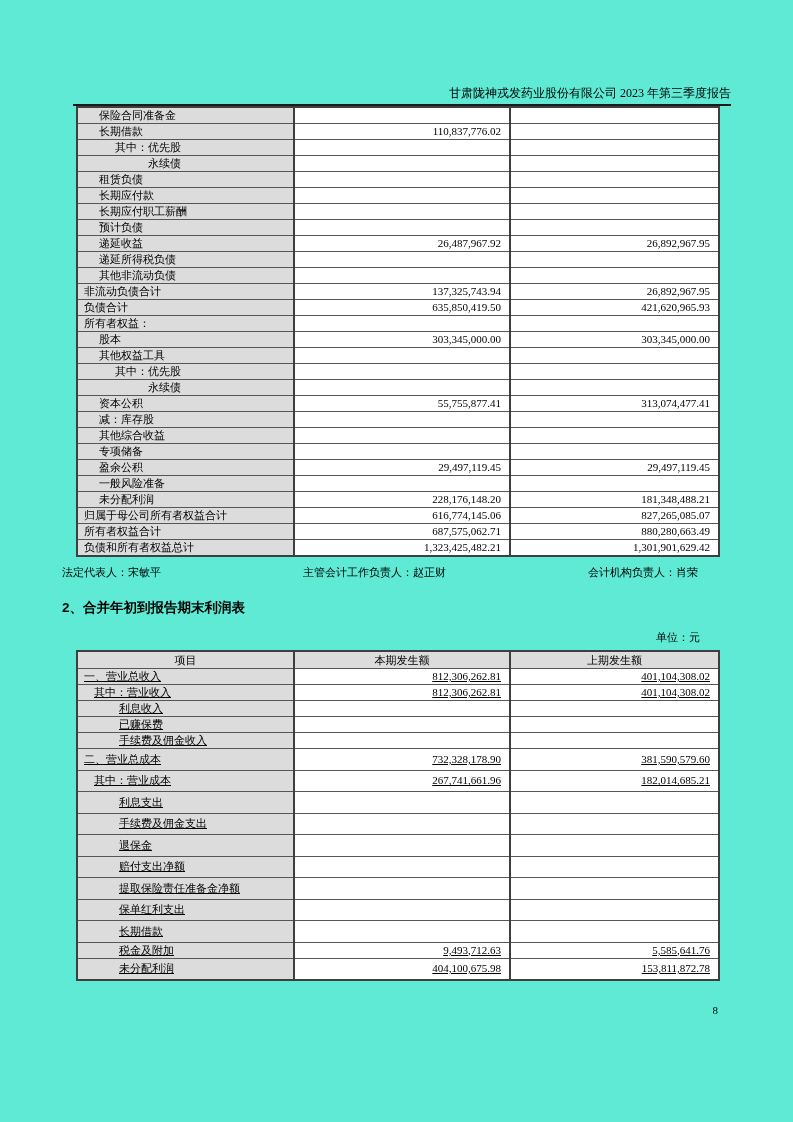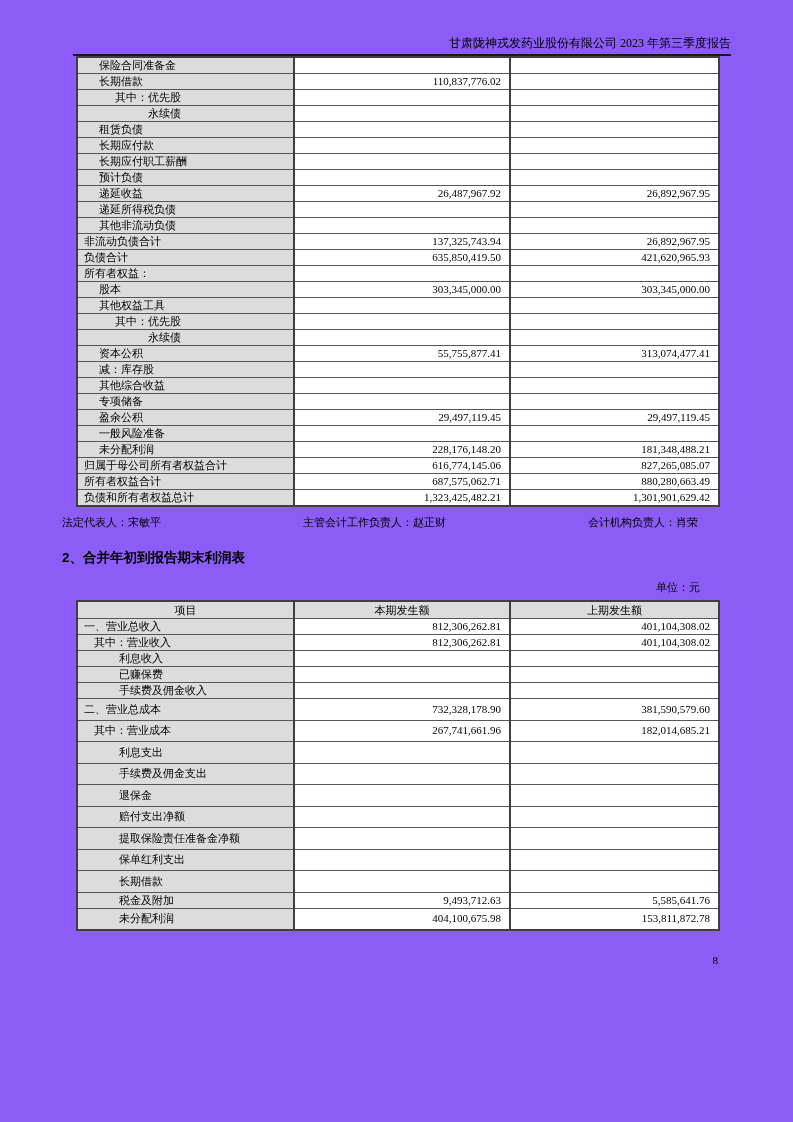--- a/index.html
+++ b/index.html
@@ -6,24 +6,24 @@
     --label-bg:#dcdcdc;
     --grid:#565656;
     --grid-heavy:#3f3f3f;
     --rule:#1a1a1a;
   }
   *{box-sizing:border-box;}
   html,body{margin:0;padding:0;background:#ffffff;}
   .page{
     position:relative;
     width:793px;height:1122px;
-    background:#8b5cf6;
+    background:#5eead4;
     font-family:"Liberation Serif","DejaVu Serif",serif;
     color:#000;
-    padding:36px 0 0 62px;
+    padding:86px 0 0 62px;
     overflow:hidden;
   }
   .doc-header{
     width:658px;
     margin-left:11px;
     text-align:right;
     font-size:12px;
     line-height:15px;
     padding-bottom:3px;
     border-bottom:2px solid var(--rule);
@@ -61,21 +61,21 @@
   .tbl1 .ind1{padding-left:21px;}
   .tbl1 .ind2{padding-left:37px;}
   .tbl1 .ind3{padding-left:70px;}
 
   .tbl2 th{
     background:var(--label-bg);
     font-weight:normal;
     text-align:center;
     height:16px;line-height:16px;
   }
-  .tbl2 td{height:16px;line-height:15px;}
+  .tbl2 td{height:16px;line-height:15px;text-decoration:underline;}
   .tbl2 tr.tall td{height:21.5px;}
   .tbl2 .ind0{padding-left:6px;}
   .tbl2 .ind1{padding-left:16px;}
   .tbl2 .ind2{padding-left:41px;}
 
   
   .signatures{
     width:658px;
     display:flex;
     justify-content:space-between;

